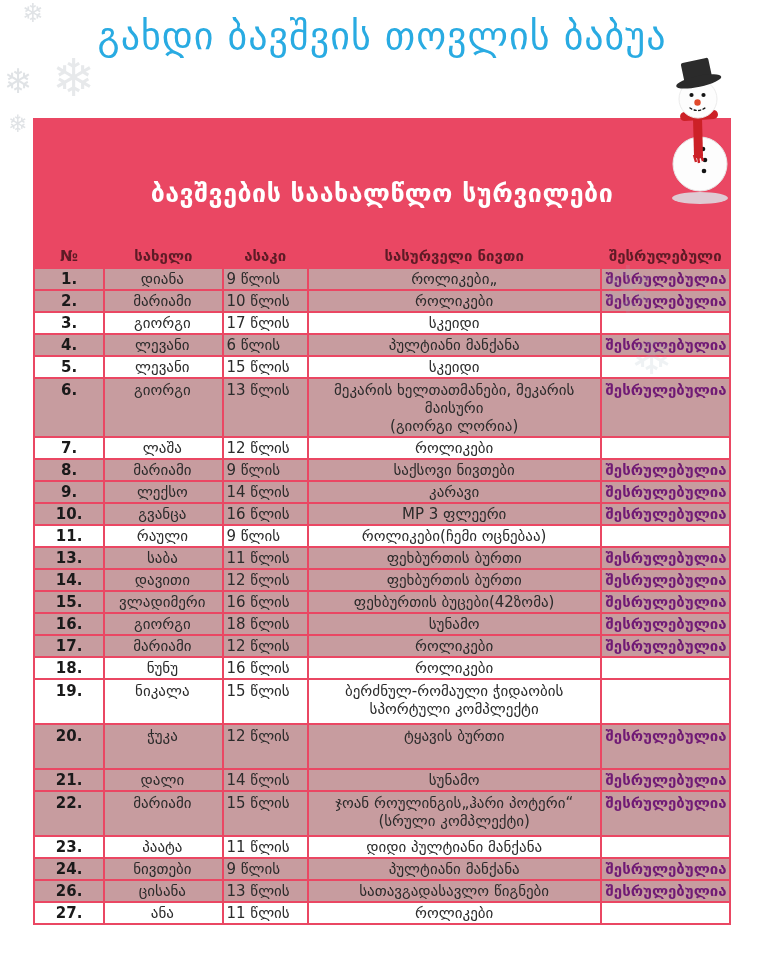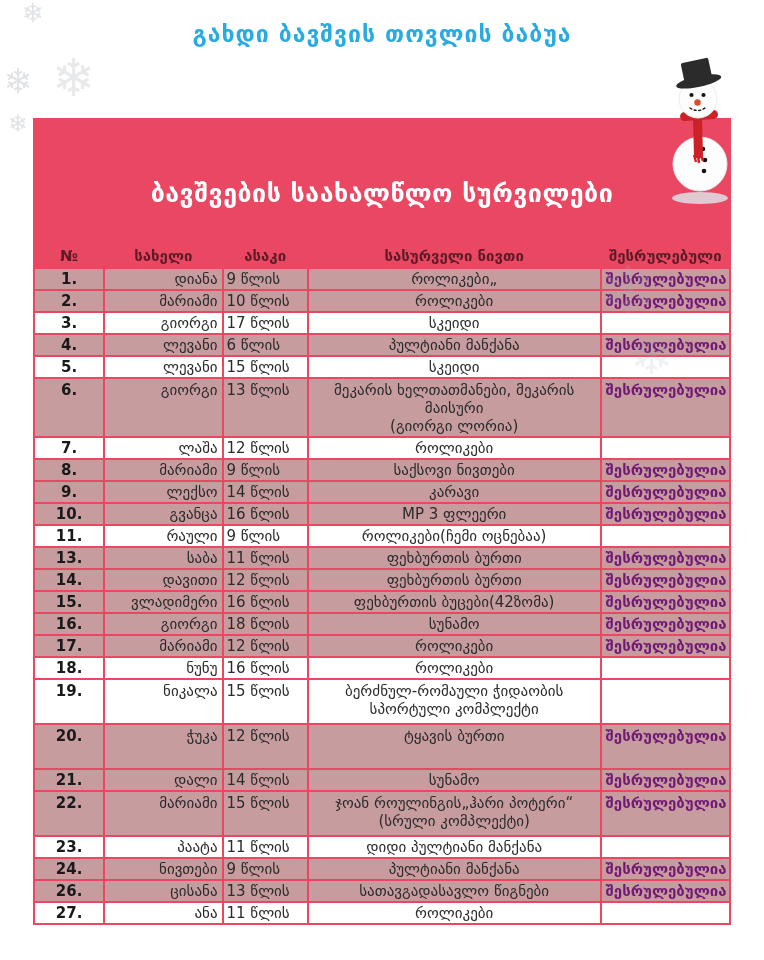--- a/index.html
+++ b/index.html
@@ -6,22 +6,22 @@
   body{
     width:764px;height:960px;position:relative;background:#ffffff;
     font-family:"DejaVu Sans",sans-serif;overflow:hidden;
   }
   .snowflake{
     position:absolute;color:#e0e3e6;user-select:none;pointer-events:none;z-index:0;
     line-height:1;
   }
   .snowflake.watermark{z-index:5;opacity:.16;color:#9fb4c0;}
   .page-title{
-    position:absolute;top:21px;left:0;width:100%;text-align:center;
-    font-size:23px;font-weight:bold;color:#29abe2;letter-spacing:1px;z-index:1;
+    position:absolute;top:14px;left:0;width:100%;text-align:center;
+    font-size:38px;font-weight:normal;color:#29abe2;letter-spacing:1px;z-index:1;
   }
   .board{
     position:absolute;left:33px;top:118px;width:698px;background:#ea4763;z-index:2;
   }
   .board-heading{
     padding-top:61px;height:64px;box-sizing:content-box;
     text-align:center;font-size:25px;font-weight:bold;color:#ffffff;letter-spacing:.5px;
   }
   table.wishes{
     border-collapse:collapse;table-layout:fixed;width:698px;font-size:15px;
@@ -35,21 +35,21 @@
   table.wishes col.c-no{width:70px}
   table.wishes col.c-name{width:118px}
   table.wishes col.c-age{width:85px}
   table.wishes col.c-item{width:292px}
   table.wishes col.c-status{width:129px}
   table.wishes tbody td{
     background:#ffffff;color:#2b2b2b;height:18px;text-align:center;vertical-align:middle;
   }
   table.wishes tr.shaded td{background:#c79c9f;}
   table.wishes td.no-cell{font-weight:bold;color:#1a1a1a;}
-  table.wishes td.name-cell{text-align:right;padding-left:2px;}
+  table.wishes td.name-cell{text-align:center;padding-left:2px;}
   table.wishes td.age-cell{text-align:left;padding-left:3px;}
   table.wishes td.status-cell{color:#701a75;font-weight:bold;}
   table.wishes tr.tall td{height:40px;vertical-align:top;padding-top:2px;}
   .snowman{position:absolute;left:669px;top:56px;z-index:3;}
 </style>
 </head>
 <body>
 
 <span class="snowflake" style="left:22px;top:0px;font-size:26px;">❄</span>
 <span class="snowflake" style="left:4px;top:64px;font-size:34px;">❄</span>

